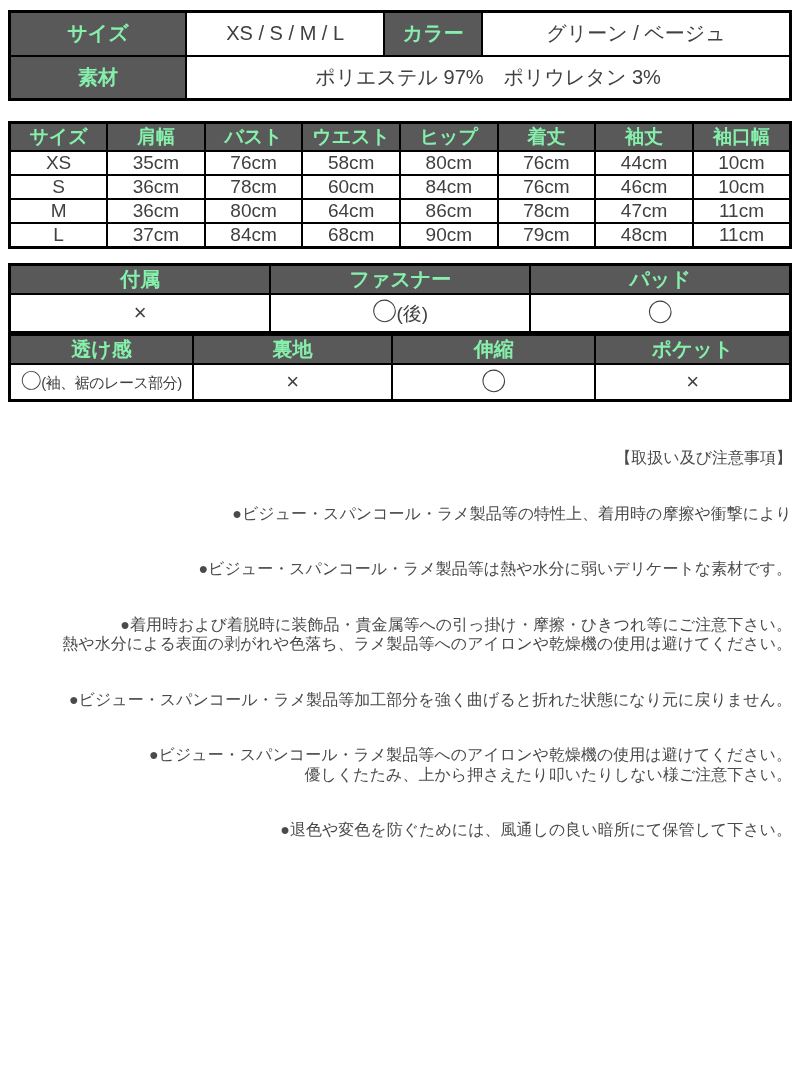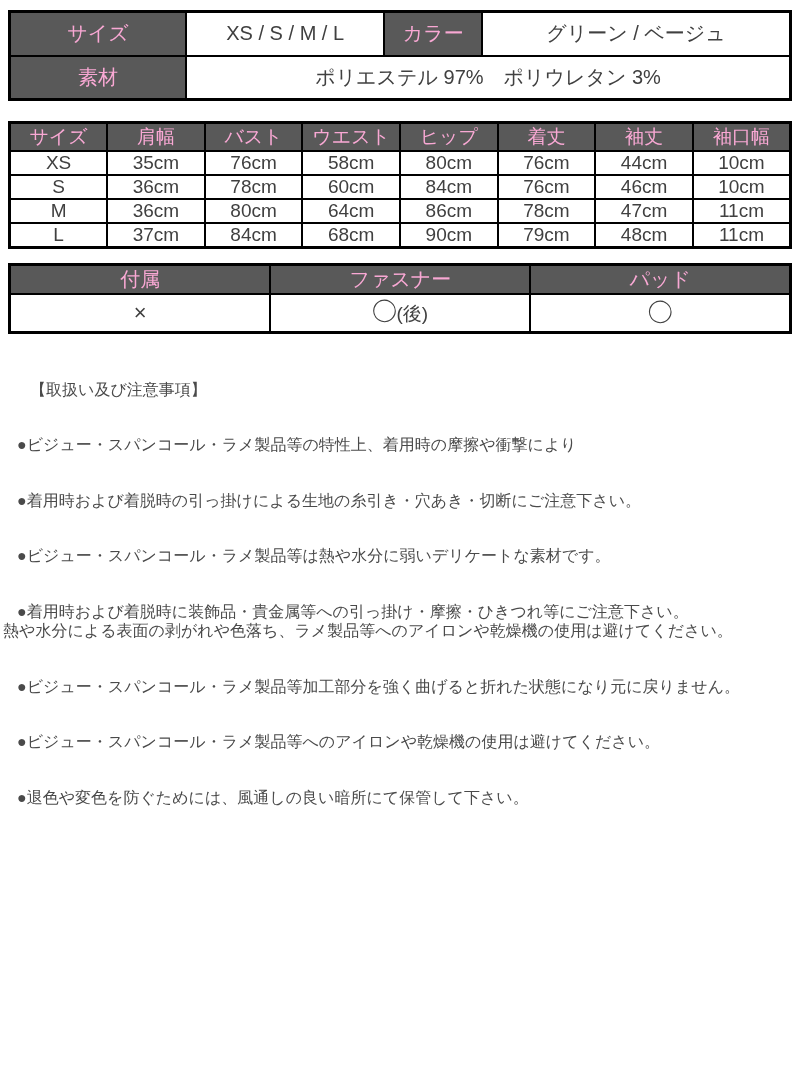--- a/index.html
+++ b/index.html
@@ -21,22 +21,22 @@
   table.tbl th, table.tbl td {
     border:2px solid #000;
     text-align:center;
     vertical-align:middle;
     padding:0;
     overflow:hidden;
     white-space:nowrap;
   }
   th.dark {
     background:#595959;
-    color:#f9a8d4;
-    font-weight:normal;
+    color:#86efac;
+    font-weight:bold;
   }
   
   .t1 { margin-top:10px; font-size:20px; }
   .t1 tr { height:44px; }
   
   .t2 { margin-top:20px; font-size:19px; }
   .t2 tr.hd { height:25px; font-size:19px; }
   .t2 tr.dr { height:22px; }
   
   .t3 { margin-top:14px; font-size:20px;padding-left:20px; }
@@ -50,20 +50,21 @@
   .note-paren { font-size:19px; }
   .sheer-cell { font-size:15px; }
   .sheer-cell .big-circle { font-size:20px; }
   .sheer-cell .note-paren { font-size:15px; letter-spacing:-0.5px; }
   
   .notes {
     margin:46px 8px 0 3px;
     font-size:16px;
     line-height:19.5px;
     color:#4a4a4a;
+    text-align:right;
   }
   .n-title { padding-left:27px; }
   .n-bullet { padding-left:14px;margin-top:36px; }
   .n-cont { padding-left:0; }
 </style>
 </head>
 <body>
 
 <div class="sheet">
 
@@ -166,26 +167,48 @@
         <th class="dark">パッド</th>
       </tr>
       <tr class="dr">
         <td>×</td>
         <td><span class="big-circle">◯</span><span class="note-paren">(後)</span></td>
         <td class="big-circle">◯</td>
       </tr>
     </tbody>
   </table>
 
+  <table class="tbl t4">
+    <colgroup>
+      <col style="width:23.5%">
+        <col style="width:25.5%">
+        <col style="width:26%">
+        <col style="width:25%">
+    </colgroup>
+    <tbody>
+      <tr class="hd">
+        <th class="dark">透け感</th>
+        <th class="dark">裏地</th>
+        <th class="dark">伸縮</th>
+        <th class="dark">ポケット</th>
+      </tr>
+      <tr class="dr">
+        <td class="sheer-cell"><span class="big-circle">◯</span><span class="note-paren">(袖、裾のレース部分)</span></td>
+        <td>×</td>
+        <td class="big-circle">◯</td>
+        <td>×</td>
+      </tr>
+    </tbody>
+  </table>
 
   <div class="notes">
     <div class="n-title">【取扱い及び注意事項】</div>
     <div class="n-bullet">●ビジュー・スパンコール・ラメ製品等の特性上、着用時の摩擦や衝撃により</div>
-    <div class="n-bullet">●着用時および着脱時の引っ掛けによる生地の糸引き・穴あき・切断にご注意下さい。</div>
     <div class="n-bullet">●ビジュー・スパンコール・ラメ製品等は熱や水分に弱いデリケートな素材です。</div>
     <div class="n-bullet">●着用時および着脱時に装飾品・貴金属等への引っ掛け・摩擦・ひきつれ等にご注意下さい。</div>
     <div class="n-cont">熱や水分による表面の剥がれや色落ち、ラメ製品等へのアイロンや乾燥機の使用は避けてください。</div>
     <div class="n-bullet">●ビジュー・スパンコール・ラメ製品等加工部分を強く曲げると折れた状態になり元に戻りません。</div>
     <div class="n-bullet">●ビジュー・スパンコール・ラメ製品等へのアイロンや乾燥機の使用は避けてください。</div>
+    <div class="n-cont">優しくたたみ、上から押さえたり叩いたりしない様ご注意下さい。</div>
     <div class="n-bullet">●退色や変色を防ぐためには、風通しの良い暗所にて保管して下さい。</div>
   </div>
 
 </div>
 
 </body></html>

